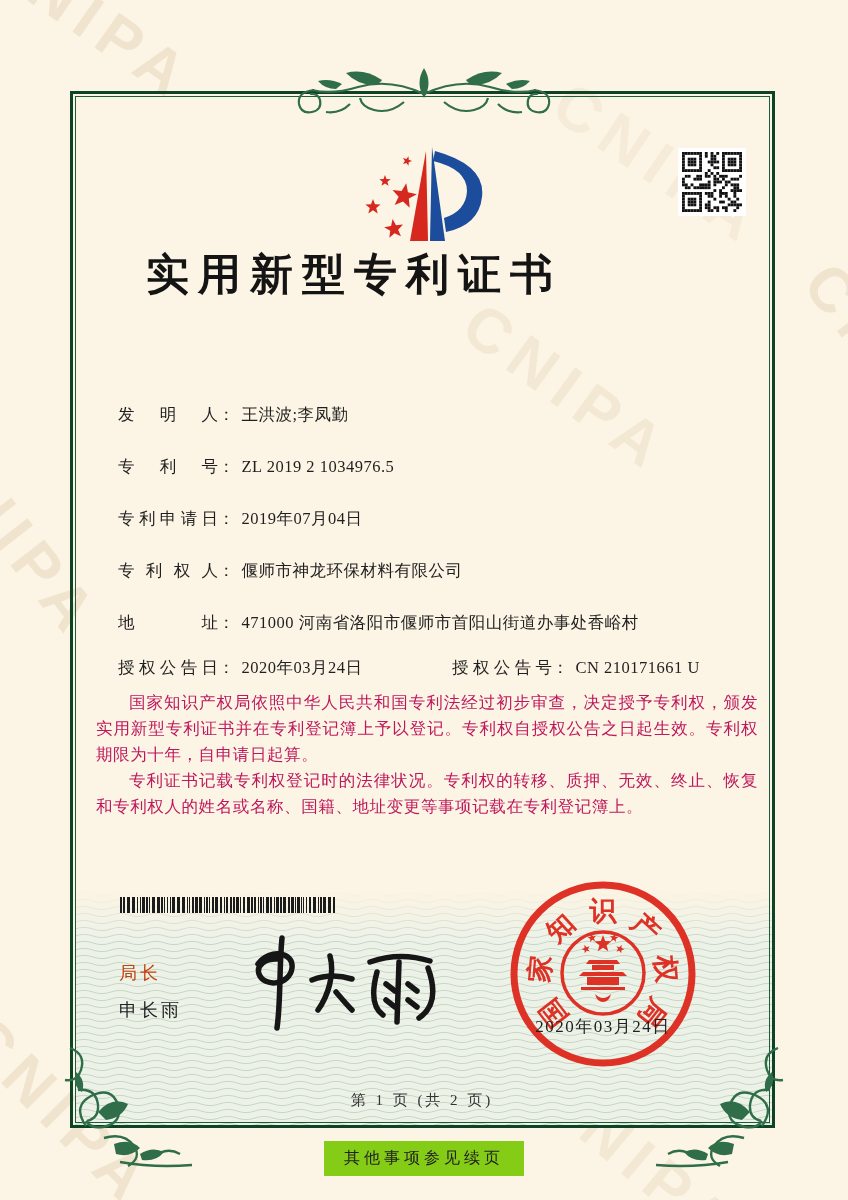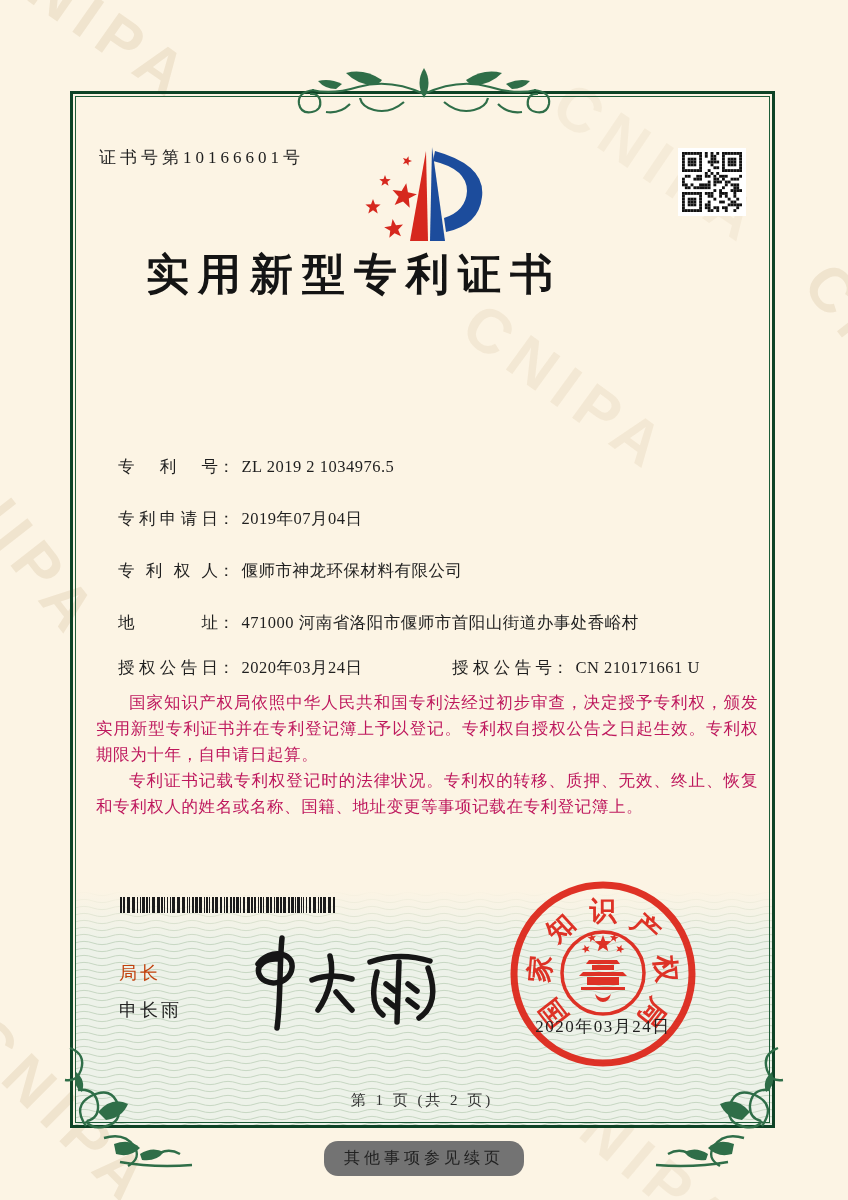--- a/index.html
+++ b/index.html
@@ -40,21 +40,21 @@
   
   .signer-title{position:absolute;left:119px;top:961px;font-size:18px;letter-spacing:3px;color:#c2410c;}
   .signer-name{position:absolute;left:119px;top:998px;font-size:18px;letter-spacing:3px;color:#222;}
   .signature{position:absolute;left:242px;top:928px;}
   
   .seal{position:absolute;left:505px;top:876px;}
   
   .page-footer{position:absolute;left:0;top:1091px;width:844px;text-align:center;
                font-size:15px;letter-spacing:3px;color:#333;}
   .cont-note{position:absolute;left:50%;top:1141px;transform:translateX(-50%);
-             background:#737373;padding:7px 20px;font-size:16px;letter-spacing:4px;color:#222;border-radius:14px;}
+             background:#84cc16;padding:7px 20px;font-size:16px;letter-spacing:4px;color:#222;}
   svg{display:block;}
 </style>
 </head>
 <body>
 
 <div class="page">
 
   <div class="wm" style="left:-30px;top:-18px;transform:rotate(35deg);">CNIPA</div>
   <div class="wm" style="left:540px;top:128px;transform:rotate(34deg);opacity:.55;">CNIPA</div>
   <div class="wm" style="left:448px;top:352px;transform:rotate(36deg);opacity:.75;">CNIPA</div>
@@ -154,21 +154,20 @@
       </g>
       <g fill="#2f6e48">
         <path d="M42,92 q14,-16 30,-8 q-6,14 -22,16 z"></path>
         <path d="M58,124 q16,-6 26,4 q-10,10 -24,6 z"></path>
         <path d="M84,134 q12,-8 24,-2 q-8,10 -22,8 z"></path>
         <path d="M20,52 q10,8 6,20 q-10,-6 -6,-20"></path>
       </g>
     </g>
   </svg>
 
-  <div class="cert-no">证书号第10166601号</div>
 
   <svg class="logo" width="132" height="118" viewBox="0 0 132 118">
     <path d="M74,12 L58,102 L76,102 Z" fill="#d6281e"></path>
     <path d="M80,8 L78,102 L93,102 Z" fill="#1c4c9c"></path>
     <path d="M83,12 Q134,26 130,58 Q127,86 94,93 L92,79 Q114,72 115,52 Q115,30 81,22 Z" fill="#1c4c9c"></path>
     <polygon class="logo-star" fill="#d6281e" points="56.55,17.24 56.70,20.77 60.00,22.00 56.70,23.23 56.55,26.76 54.35,24.00 50.95,24.94 52.90,22.00 50.95,19.06 54.35,20.00"></polygon>
     <polygon class="logo-star" fill="#d6281e" points="33.00,36.00 34.48,39.96 38.71,40.15 35.40,42.78 36.53,46.85 33.00,44.52 29.47,46.85 30.60,42.78 27.29,40.15 31.52,39.96"></polygon>
     <polygon class="logo-star" fill="#d6281e" points="54.26,44.20 55.93,53.21 64.87,55.19 56.82,59.56 57.70,68.68 51.05,62.38 42.65,66.03 46.59,57.76 40.52,50.90 49.61,52.09"></polygon>
     <polygon class="logo-star" fill="#d6281e" points="21.00,60.00 22.97,65.28 28.61,65.53 24.20,69.04 25.70,74.47 21.00,71.36 16.30,74.47 17.80,69.04 13.39,65.53 19.03,65.28"></polygon>
     <polygon class="logo-star" fill="#d6281e" points="40.61,80.10 43.97,86.29 50.99,85.62 46.14,90.73 48.95,97.19 42.58,94.16 37.31,98.83 38.23,91.84 32.15,88.26 39.08,86.98"></polygon>
@@ -388,20 +387,23 @@
         <rect x="9" y="20" width="1" height="1" fill="#111"></rect>
         <rect x="10" y="20" width="1" height="1" fill="#111"></rect>
         <rect x="12" y="20" width="1" height="1" fill="#111"></rect>
         <rect x="15" y="20" width="1" height="1" fill="#111"></rect>
         <rect x="18" y="20" width="1" height="1" fill="#111"></rect>
       </svg>
   </div>
 
   <h1 class="title">实用新型专利证书</h1>
 
+  <div class="row r2">
+    <span class="lbl">发明人</span><span class="colon">：</span><span class="val">王洪波;李凤勤</span>
+  </div>
   <div class="row r3">
     <span class="lbl">专利号</span><span class="colon">：</span><span class="val">ZL 2019 2 1034976.5</span>
   </div>
   <div class="row r4">
     <span class="lbl">专利申请日</span><span class="colon">：</span><span class="val">2019年07月04日</span>
   </div>
   <div class="row r5">
     <span class="lbl">专利权人</span><span class="colon">：</span><span class="val">偃师市神龙环保材料有限公司</span>
   </div>
   <div class="row r6">

